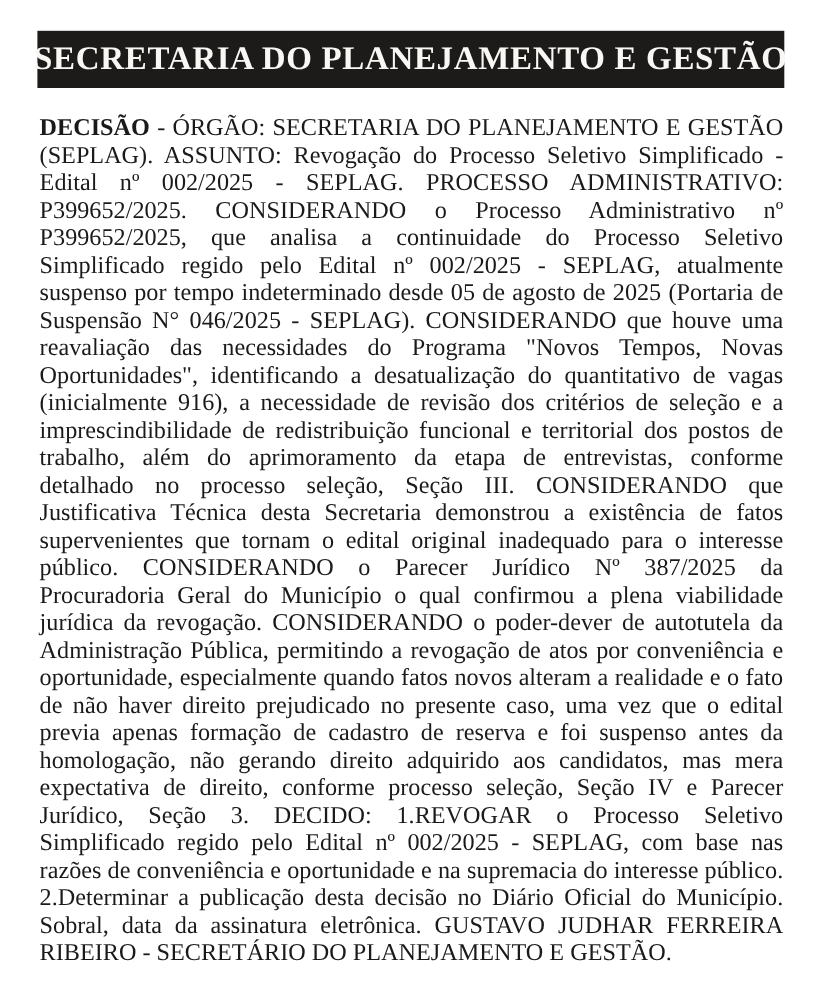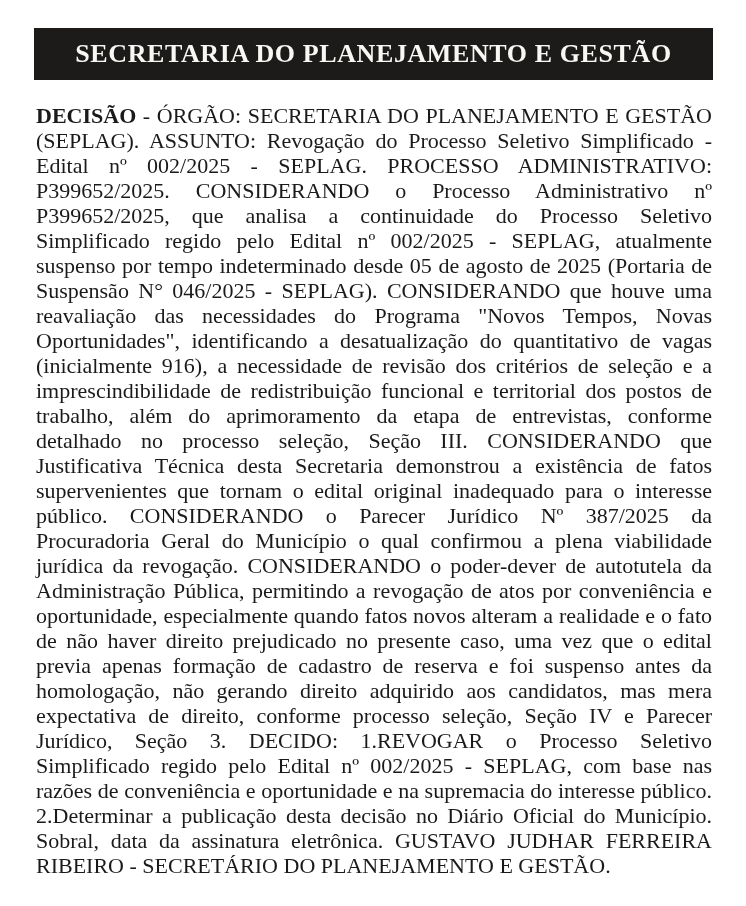--- a/index.html
+++ b/index.html
@@ -21,21 +21,21 @@
     position: absolute;
     left: 34px;
     top: 28px;
     width: 679px;
     height: 52px;
     display: flex;
     align-items: center;
     justify-content: center;
   }
   .banner-title {
-    font-size: 26px;
+    font-size: 30px;
     font-weight: bold;
     letter-spacing: 0.6px;
     white-space: nowrap;
   }
   .decision-text {
     position: absolute;
     left: 36px;
     top: 103px;
     width: 676px;
     margin: 0;

